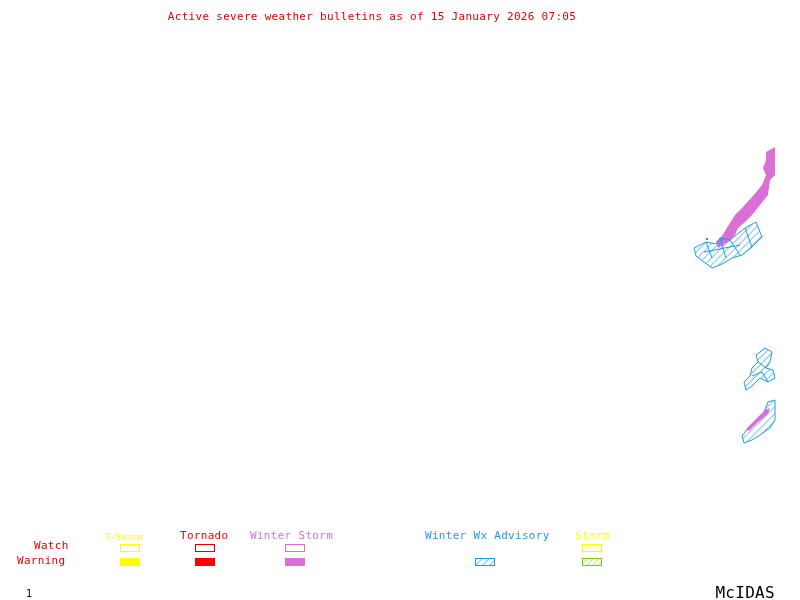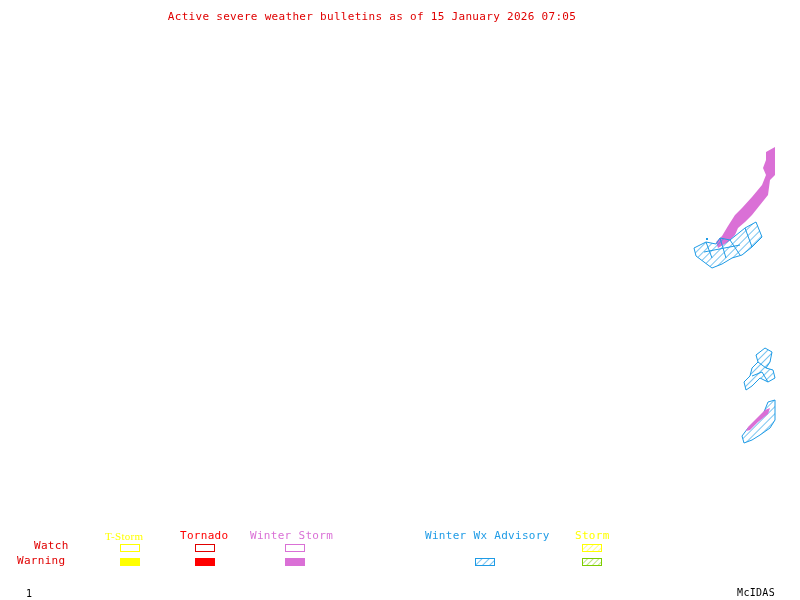--- a/index.html
+++ b/index.html
@@ -69,13 +69,13 @@
   <div class="t" style="left:575px;top:530px;color:#ffff00;">Storm</div>
   <svg class="box" style="left:582px;top:544px;" width="20" height="8">
     <rect x="0.5" y="0.5" width="19" height="7" fill="url(#hatchYellow)" stroke="#ffff00" stroke-width="1"></rect>
   </svg>
   <svg class="box" style="left:582px;top:558px;" width="20" height="8">
     <rect x="0.5" y="0.5" width="19" height="7" fill="url(#hatchGreen)" stroke="#7ccd00" stroke-width="1"></rect>
   </svg>
 </div>
 
 <div class="t" style="left:26px;top:588px;color:#000;font-size:10px;">1</div>
-<div class="t" style="right:25px;top:587px;color:#000;font-size:10px;">McIDAS</div>
+<div class="t" style="right:25px;top:587px;color:#000;font-size:16px;">McIDAS</div>
 
 </body></html>

